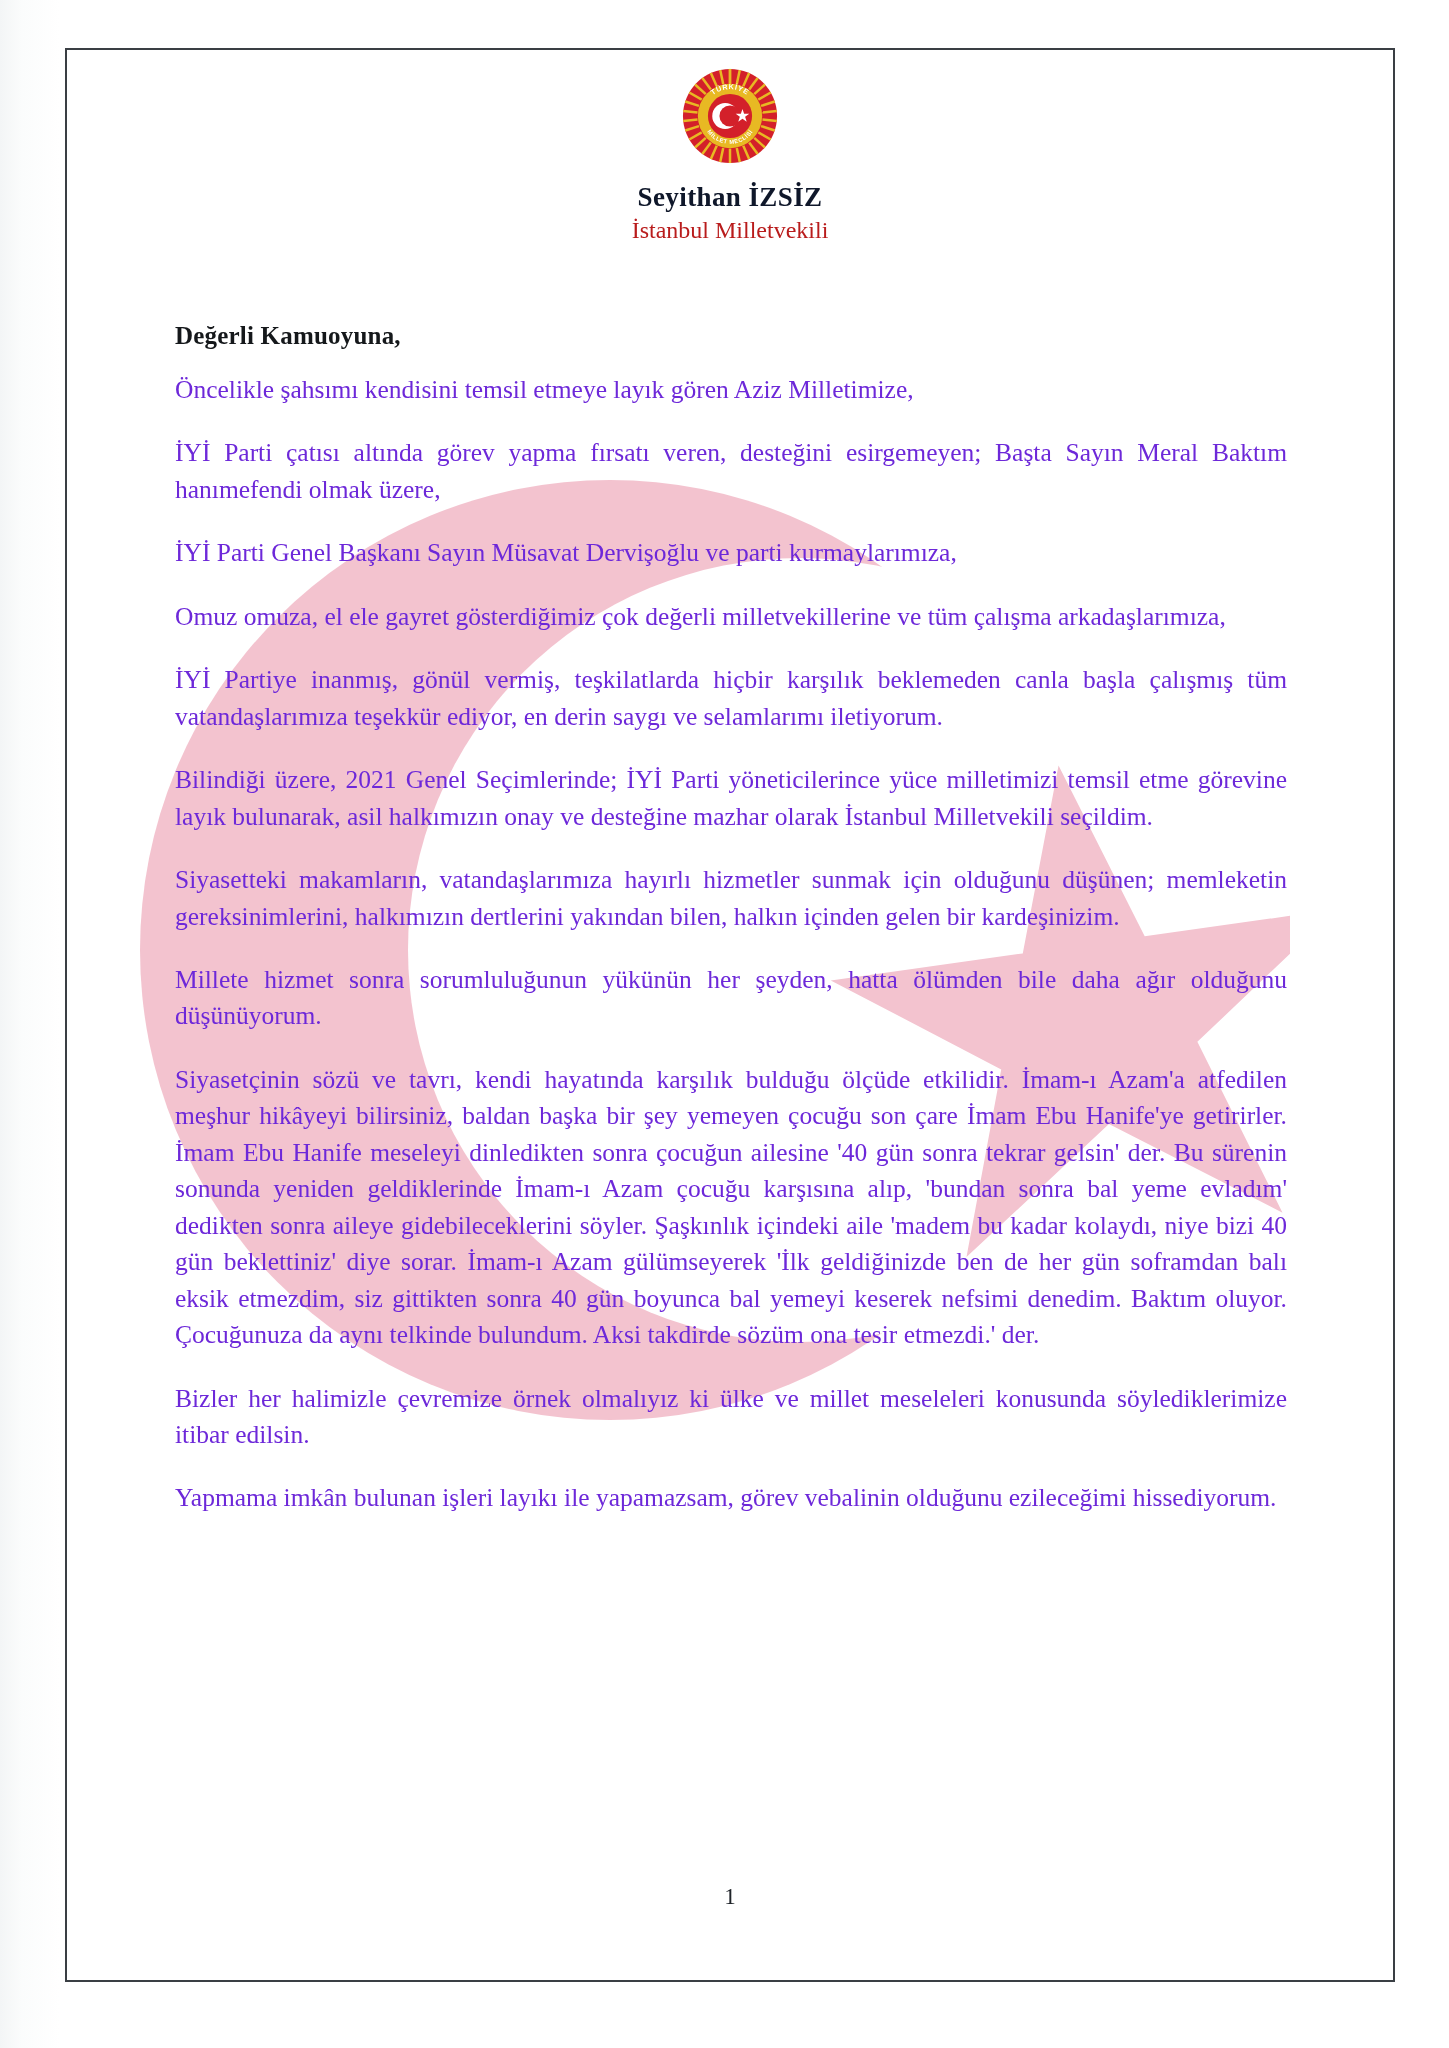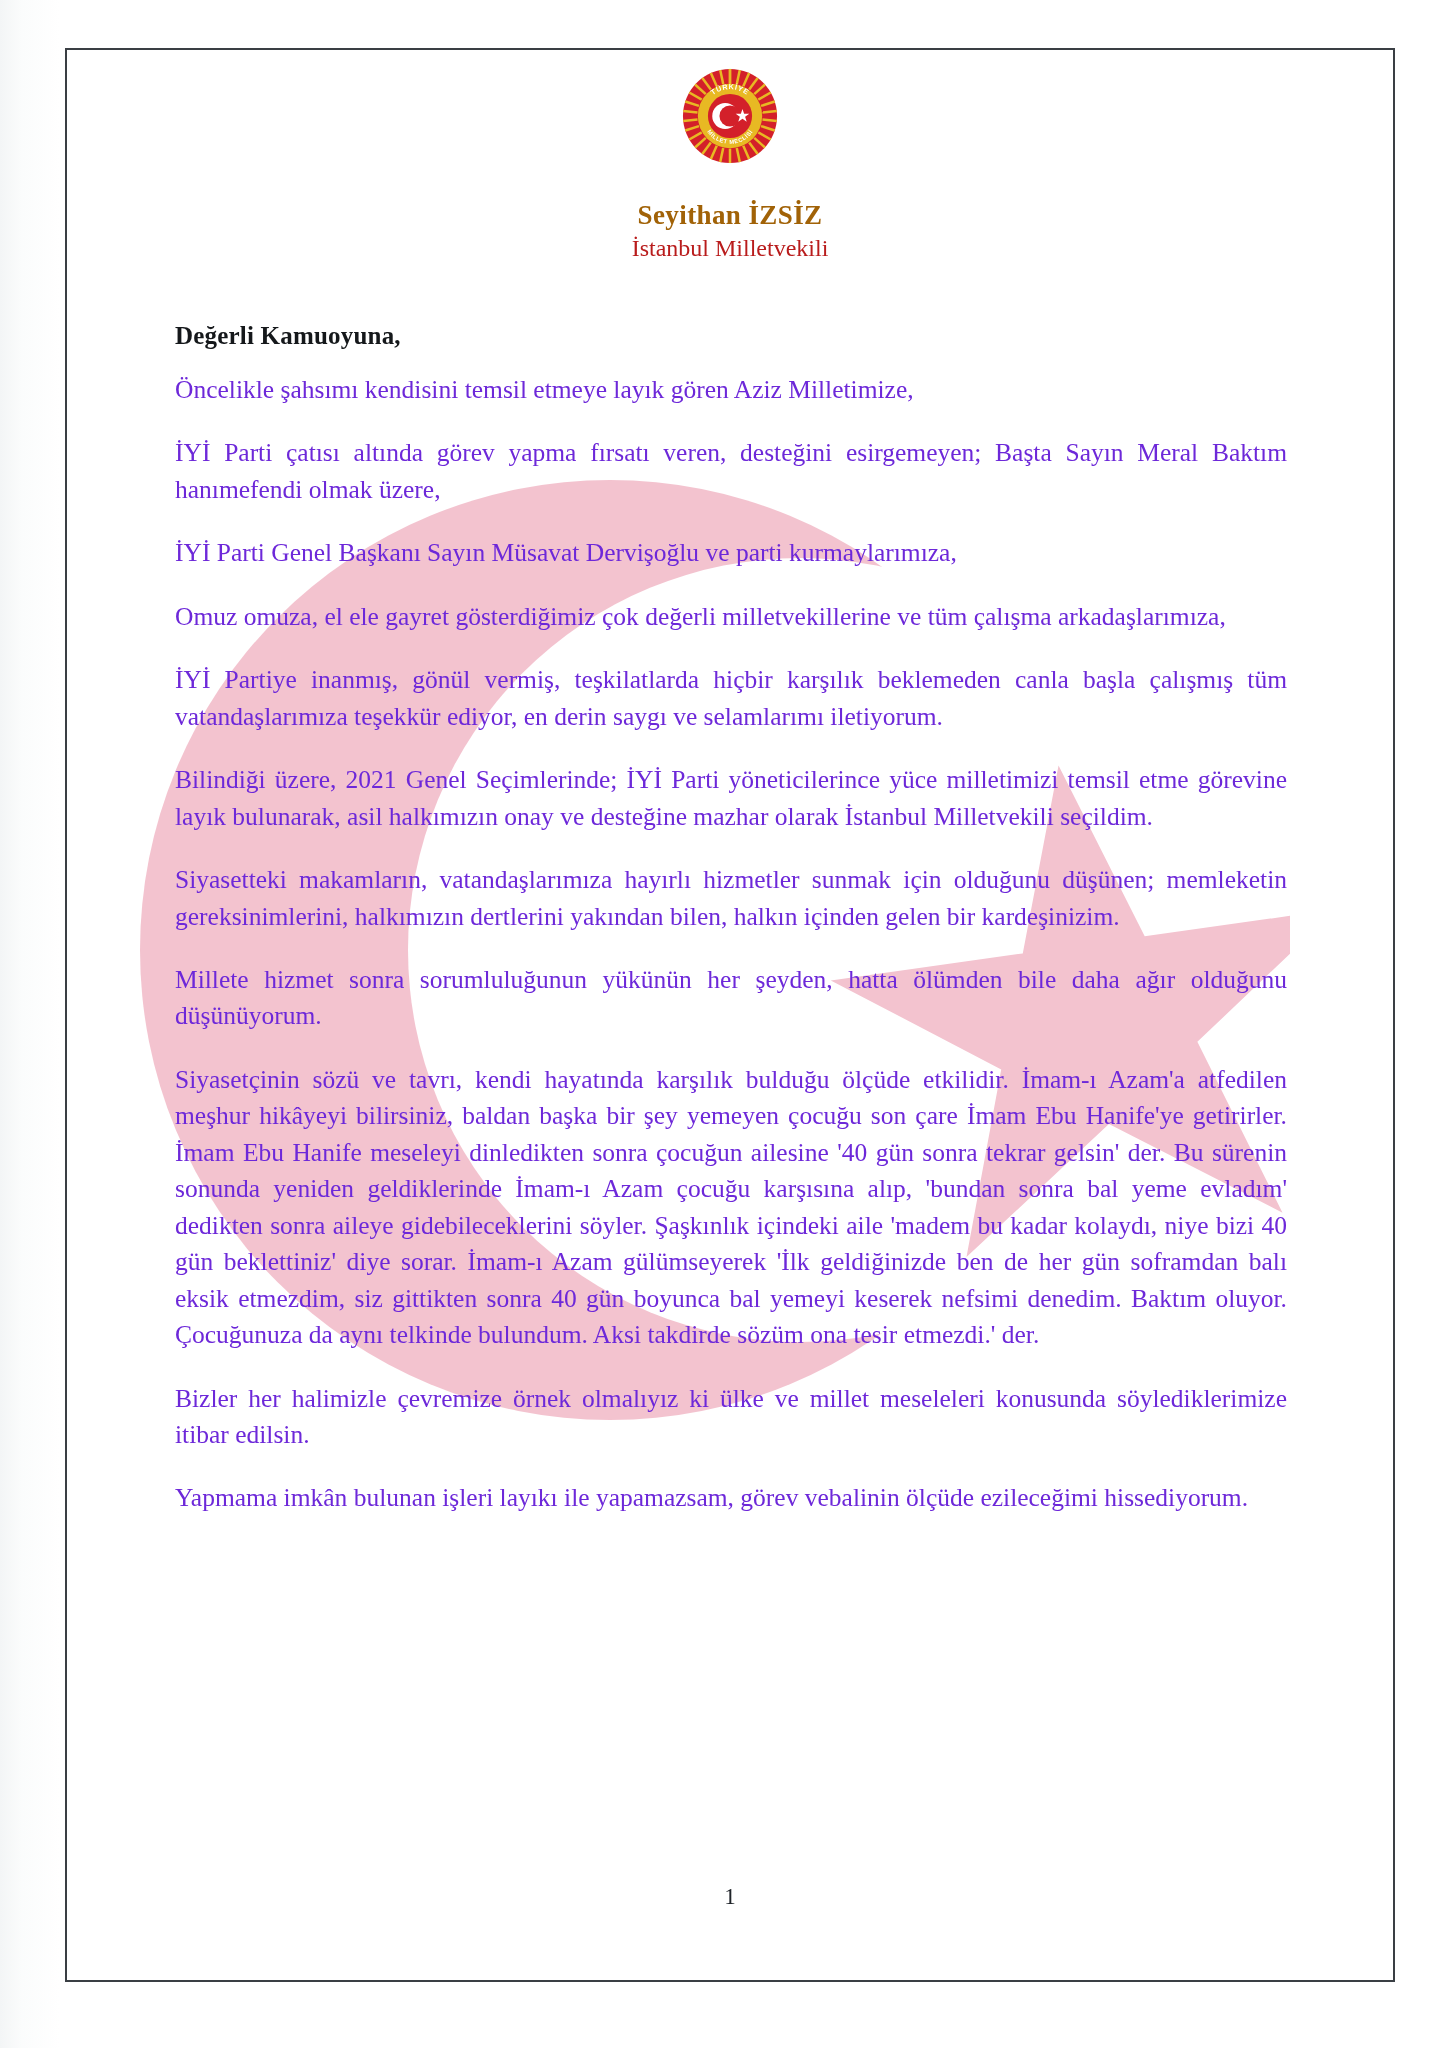--- a/index.html
+++ b/index.html
@@ -57,25 +57,25 @@
     text-align: center;
     z-index: 3;
   }
   .tbmm-logo {
     width: 96px;
     height: 96px;
     margin: 16px auto 0 auto;
     display: block;
   }
   .mp-name {
-    margin-top: 36px;
+    margin-top: 18px;
     font-size: 27px;
     font-weight: bold;
     letter-spacing: 0.4px;
-    color: #a16207;
+    color: #0f172a;
   }
   .mp-role {
     margin-top: 4px;
     font-size: 24px;
     font-weight: normal;
     color: #b91c1c;
   }
 
   
   .content {
@@ -218,18 +218,18 @@
     <p class="para">Öncelikle şahsımı kendisini temsil etmeye layık gören Aziz Milletimize,</p>
     <p class="para">İYİ Parti çatısı altında görev yapma fırsatı veren, desteğini esirgemeyen; Başta Sayın Meral Baktım hanımefendi olmak üzere,</p>
     <p class="para">İYİ Parti Genel Başkanı Sayın Müsavat Dervişoğlu ve parti kurmaylarımıza,</p>
     <p class="para">Omuz omuza, el ele gayret gösterdiğimiz çok değerli milletvekillerine ve tüm çalışma arkadaşlarımıza,</p>
     <p class="para">İYİ Partiye inanmış, gönül vermiş, teşkilatlarda hiçbir karşılık beklemeden canla başla çalışmış tüm vatandaşlarımıza teşekkür ediyor, en derin saygı ve selamlarımı iletiyorum.</p>
     <p class="para">Bilindiği üzere, 2021 Genel Seçimlerinde; İYİ Parti yöneticilerince yüce milletimizi temsil etme görevine layık bulunarak, asil halkımızın onay ve desteğine mazhar olarak İstanbul Milletvekili seçildim.</p>
     <p class="para">Siyasetteki makamların, vatandaşlarımıza hayırlı hizmetler sunmak için olduğunu düşünen; memleketin gereksinimlerini, halkımızın dertlerini yakından bilen, halkın içinden gelen bir kardeşinizim.</p>
     <p class="para">Millete hizmet sonra sorumluluğunun yükünün her şeyden, hatta ölümden bile daha ağır olduğunu düşünüyorum.</p>
     <p class="para">Siyasetçinin sözü ve tavrı, kendi hayatında karşılık bulduğu ölçüde etkilidir. İmam-ı Azam'a atfedilen meşhur hikâyeyi bilirsiniz, baldan başka bir şey yemeyen çocuğu son çare İmam Ebu Hanife'ye getirirler. İmam Ebu Hanife meseleyi dinledikten sonra çocuğun ailesine '40 gün sonra tekrar gelsin' der. Bu sürenin sonunda yeniden geldiklerinde İmam-ı Azam çocuğu karşısına alıp, 'bundan sonra bal yeme evladım' dedikten sonra aileye gidebileceklerini söyler. Şaşkınlık içindeki aile 'madem bu kadar kolaydı, niye bizi 40 gün beklettiniz' diye sorar. İmam-ı Azam gülümseyerek 'İlk geldiğinizde ben de her gün soframdan balı eksik etmezdim, siz gittikten sonra 40 gün boyunca bal yemeyi keserek nefsimi denedim. Baktım oluyor. Çocuğunuza da aynı telkinde bulundum. Aksi takdirde sözüm ona tesir etmezdi.' der.</p>
     <p class="para">Bizler her halimizle çevremize örnek olmalıyız ki ülke ve millet meseleleri konusunda söylediklerimize itibar edilsin.</p>
-    <p class="para last">Yapmama imkân bulunan işleri layıkı ile yapamazsam, görev vebalinin ölçüde ezileceğimi hissediyorum.</p>
+    <p class="para last">Yapmama imkân bulunan işleri layıkı ile yapamazsam, görev vebalinin olduğunu ezileceğimi hissediyorum.</p>
   </div>
 
   <div class="page-number">1</div>
 
 </div>
 
 </body></html>

